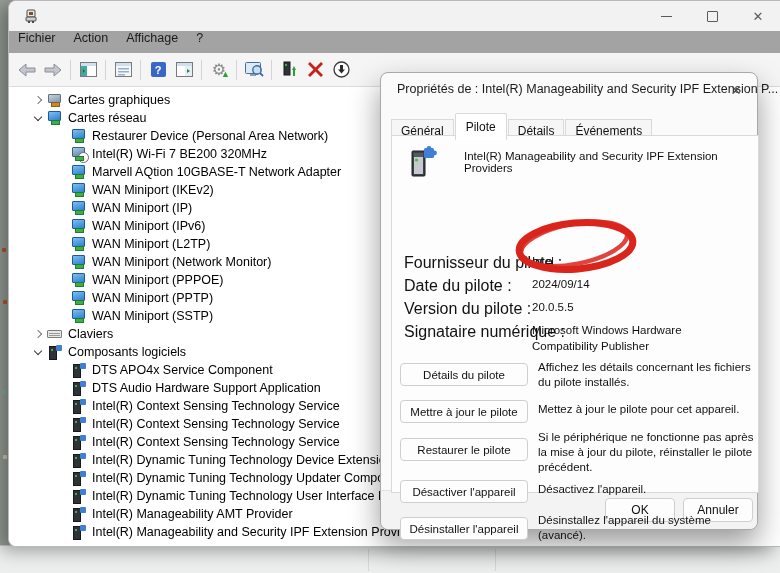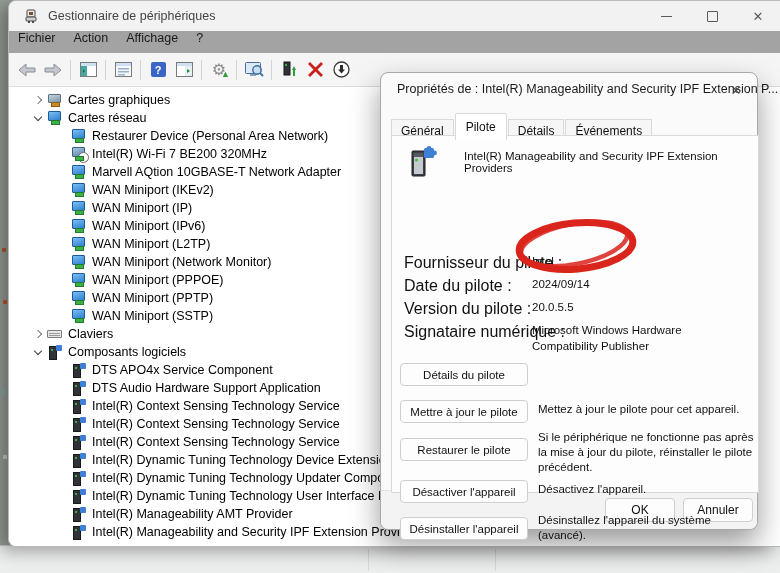--- a/index.html
+++ b/index.html
@@ -105,21 +105,20 @@
 <div class="win">
 
   <div class="titlebar">
     <svg class="appicon" viewBox="0 0 16 16">
       <rect x="4" y="2" width="8" height="7" rx="1" fill="#e8e8e8" stroke="#4a4a4a"></rect>
       <rect x="6" y="4" width="4" height="3" fill="#7a4f2a"></rect>
       <rect x="3" y="9" width="10" height="4" rx="1" fill="#cfcfcf" stroke="#4a4a4a"></rect>
       <rect x="5" y="13" width="2" height="2" fill="#4a4a4a"></rect>
         <rect x="9" y="13" width="2" height="2" fill="#4a4a4a"></rect>
     </svg>
-    <span class="title">Gestionnaire de périphériques</span>
     <div class="wctl wc-min">
         <div class="minbar"></div>
       </div>
     <div class="wctl wc-max">
         <div class="maxbox"></div>
       </div>
     <div class="wctl wc-close">
         <span class="xglyph">✕</span>
       </div>
   </div>
@@ -385,20 +384,21 @@
     <span class="fieldlbl" style="top:118px">Fournisseur du pilote :</span>
     <span class="fieldval" style="top:118px">Intel</span>
     <span class="fieldlbl" style="top:141px">Date du pilote :</span>
     <span class="fieldval" style="top:141px">2024/09/14</span>
     <span class="fieldlbl" style="top:164px">Version du pilote :</span>
     <span class="fieldval" style="top:164px">20.0.5.5</span>
     <span class="fieldlbl" style="top:187px">Signataire numérique :</span>
     <span class="fieldval" style="top:187px">Microsoft Windows Hardware Compatibility Publisher</span>
 
     <button class="abtn" style="top:227px">Détails du pilote</button>
+    <div class="adesc" style="top:224px">Affichez les détails concernant les fichiers du pilote installés.</div>
 
     <button class="abtn" style="top:264px">Mettre à jour le pilote</button>
     <div class="adesc" style="top:266px">Mettez à jour le pilote pour cet appareil.</div>
 
     <button class="abtn" style="top:302px">Restaurer le pilote</button>
     <div class="adesc" style="top:294px">Si le périphérique ne fonctionne pas après la mise à jour du pilote, réinstaller le pilote précédent.</div>
 
     <button class="abtn" style="top:344px">Désactiver l'appareil</button>
     <div class="adesc" style="top:346px">Désactivez l'appareil.</div>
 

